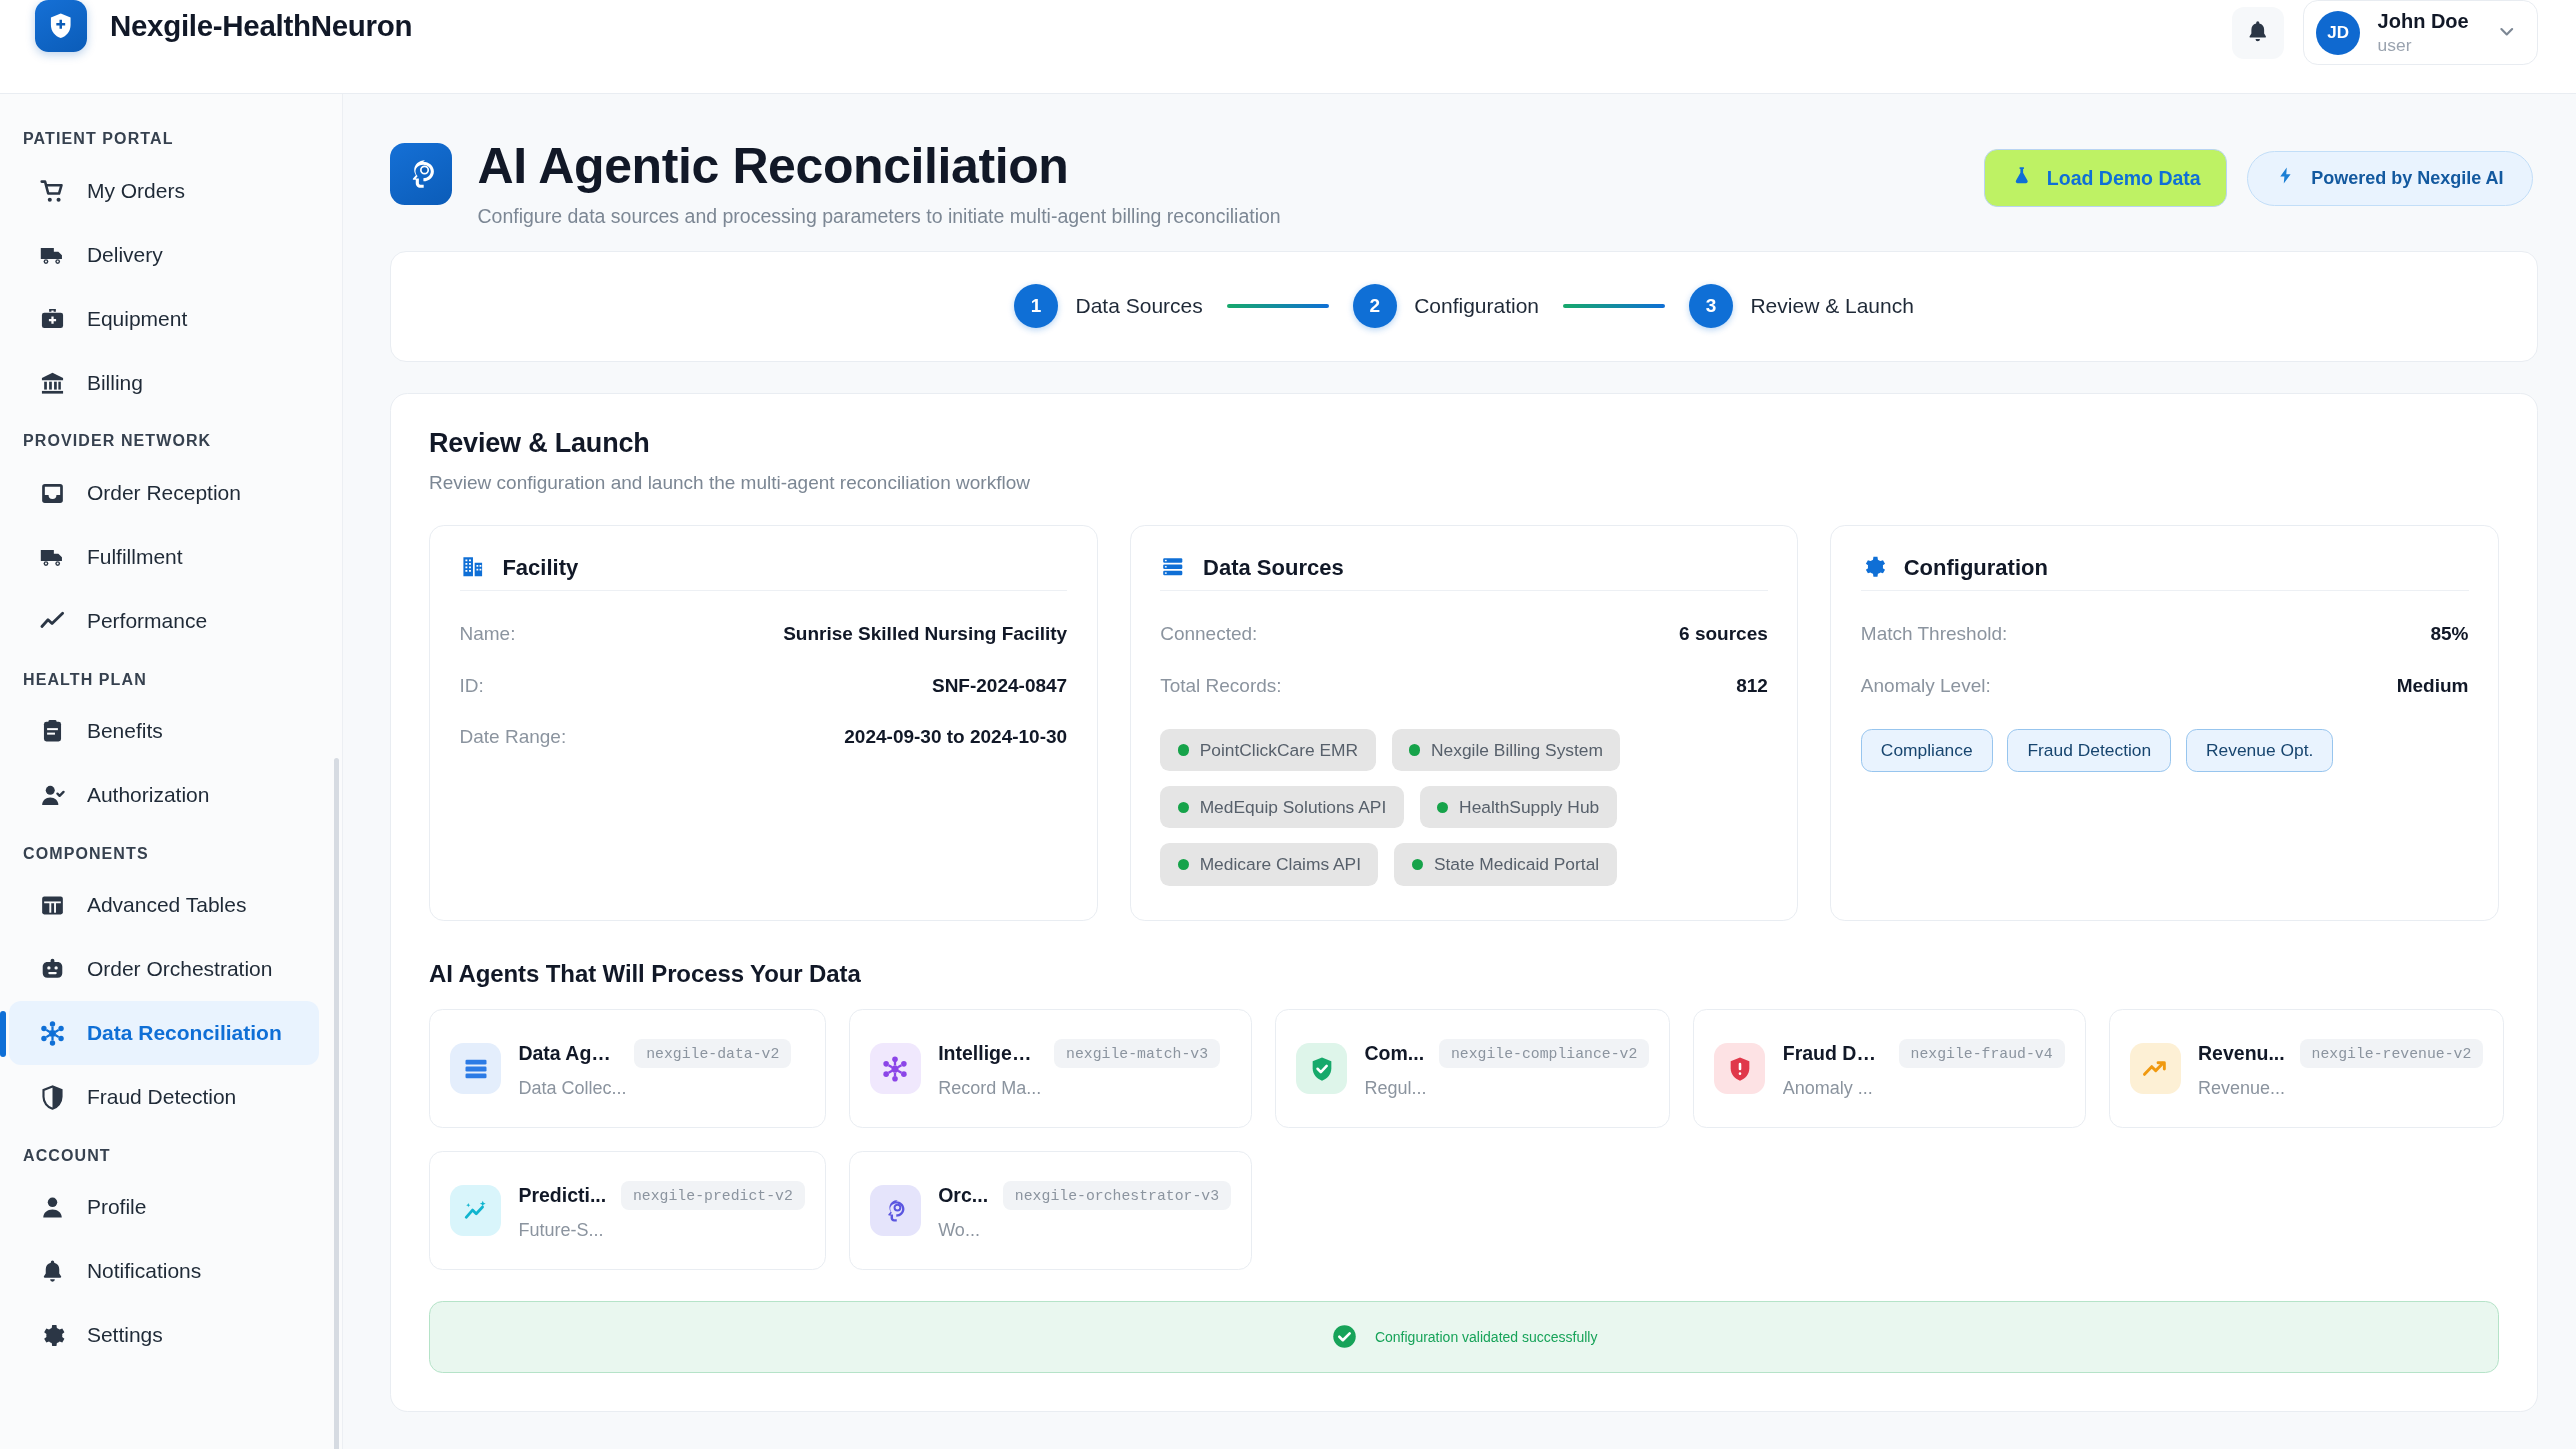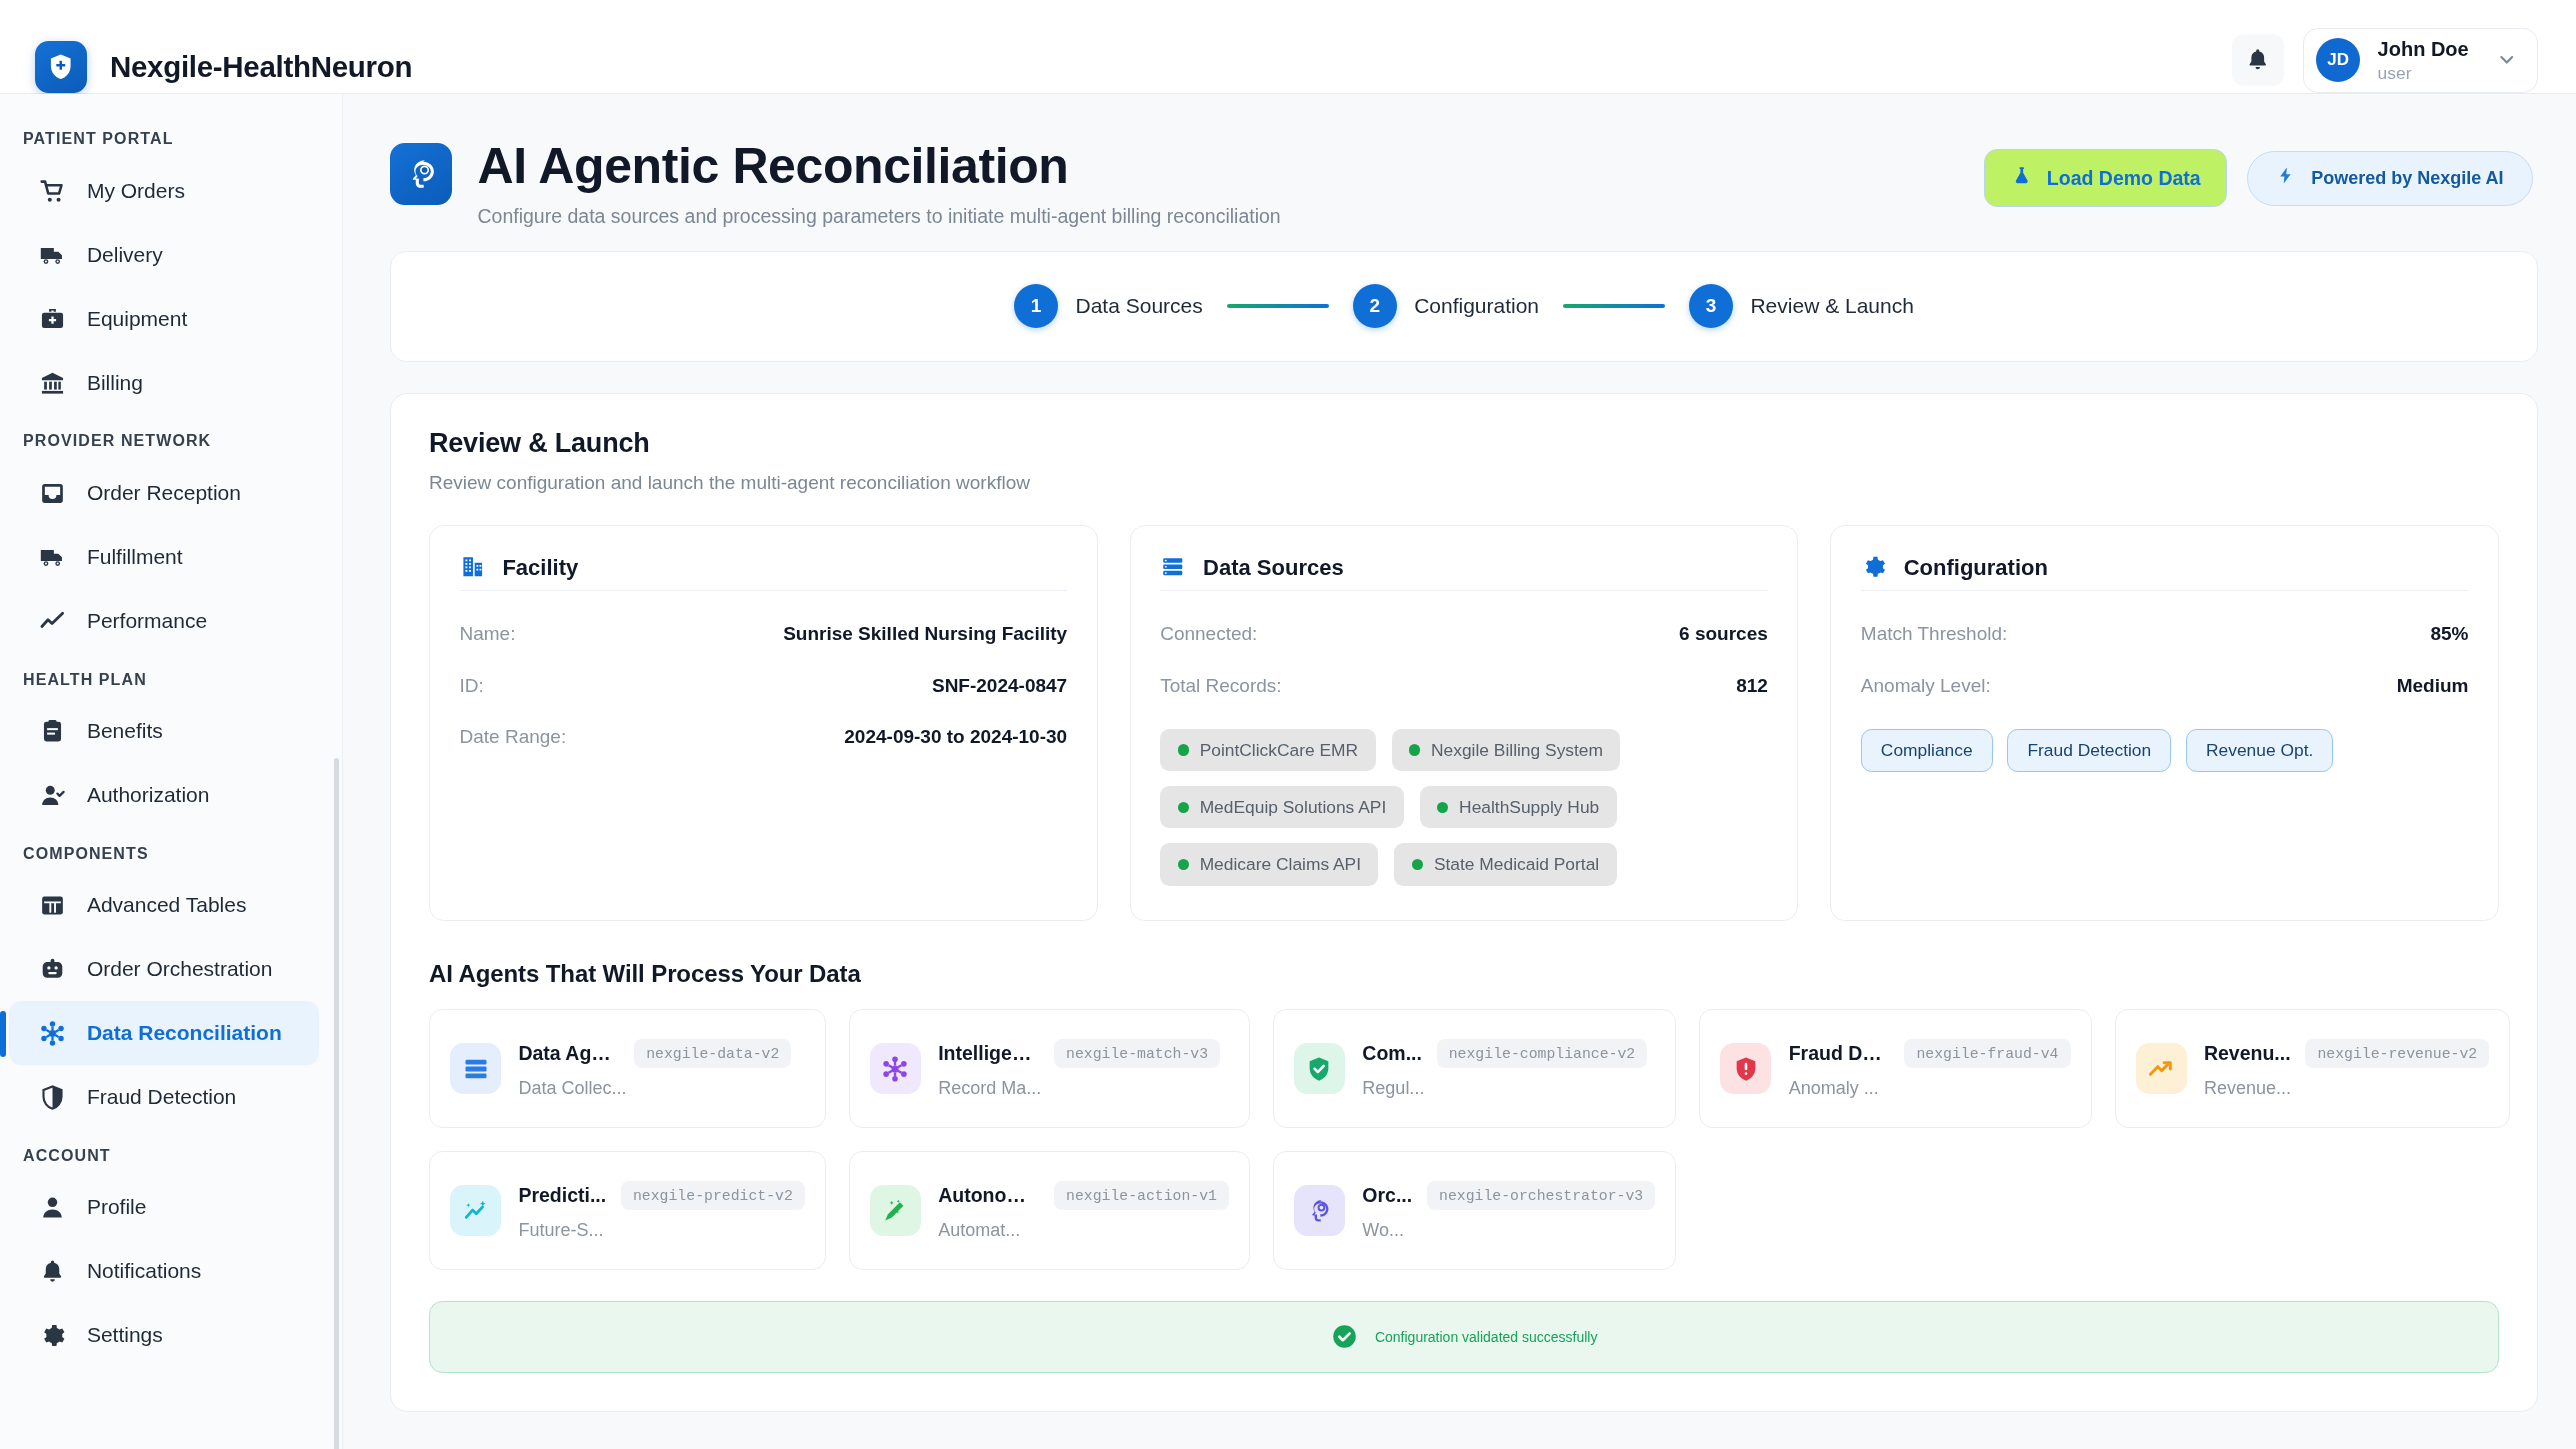--- a/index.html
+++ b/index.html
@@ -10,21 +10,21 @@
     color: #1f2937;
     overflow: hidden;
   }
   .app { display: flex; flex-direction: column; width: 2576px; height: 1449px; }
 
   
   .topbar {
     height: 94px; flex: 0 0 94px;
     background: #ffffff;
     border-bottom: 1.3px solid #e9edf2;
-    display: flex; align-items: flex-end;
+    display: flex; align-items: flex-start;
     padding: 0 38px 0 35px;
   }
   .brand { display: flex; align-items: center; gap: 23px; }
   .brand-logo {
     width: 52px; height: 52px; border-radius: 13.4px;
     background: linear-gradient(150deg, #1570d6 0%, #0b5cb8 100%);
     display: flex; align-items: center; justify-content: center;
     box-shadow: 0 2.7px 9.4px rgba(14,92,184,.28);
   }
   .brand-name { font-size: 29.5px; font-weight: 700; color: #111827; letter-spacing: -0.3px; }
@@ -677,37 +677,20 @@
               </div>
               <div class="agent-text">
                 <div class="agent-row1">
                   <span class="agent-name">Predicti...</span>
                   <span class="agent-badge">nexgile-predict-v2</span>
                 </div>
                 <div class="agent-desc">Future-S...</div>
               </div>
             </div>
             <div class="agent-card">
-              <div class="agent-ic" style="background:#dff6e5">
-                <svg width="28" height="28" viewBox="0 0 24 24">
-                  <path d="M16.2 4.6 6 14.8l-2.4 5.4 5.4-2.4L19.2 7.6l-3-3z" fill="#21b24c"></path>
-                  <path d="M9.2 3.2l.5 1.3 1.3.5-1.3.5-.5 1.3-.5-1.3-1.3-.5 1.3-.5.5-1.3z" fill="#21b24c"></path>
-                  <path d="M14.8 2.2l.4 1 1 .4-1 .4-.4 1-.4-1-1-.4 1-.4.4-1z" fill="#21b24c"></path>
-                  <path d="M14.2 11.4l.4 1 1 .4-1 .4-.4 1-.4-1-1-.4 1-.4.4-1z" fill="#21b24c"></path>
-                </svg>
-              </div>
-              <div class="agent-text">
-                <div class="agent-row1">
-                  <span class="agent-name">Autonom...</span>
-                  <span class="agent-badge">nexgile-action-v1</span>
-                </div>
-                <div class="agent-desc">Automat...</div>
-              </div>
-            </div>
-            <div class="agent-card">
               <div class="agent-ic" style="background:#e5e4fb">
                 <svg width="28" height="28" viewBox="0 0 24 24">
                   <path d="M14.4 2.6c-4 0-7.2 2.9-7.2 6.6 0 1.3.4 2.5 1.1 3.5l-1.9 2.1c-.4.4-.1 1 .4 1h1.4v2.3c0 1.6 1.3 3 3 3h2.3v-2.1h-2.3a.9.9 0 0 1-.9-.9v-3.2H8.1l1.2-1.4-.5-.7a4.8 4.8 0 0 1-.9-2.6c0-2.5 2.3-4.6 5.1-4.6s5.1 2.1 5.1 4.6c0 2.5-2.2 4.5-5 4.6v2.1c3.9-.1 7-3 7-6.7 0-3.7-3.2-6.6-7.2-6.6z" fill="#5b56e0"></path>
                   <circle cx="14.1" cy="9.1" r="2.5" fill="none" stroke="#5b56e0" stroke-width="1.7"></circle>
                 </svg>
               </div>
               <div class="agent-text">
                 <div class="agent-row1">
                   <span class="agent-name">Orc...</span>
                   <span class="agent-badge">nexgile-orchestrator-v3</span>

